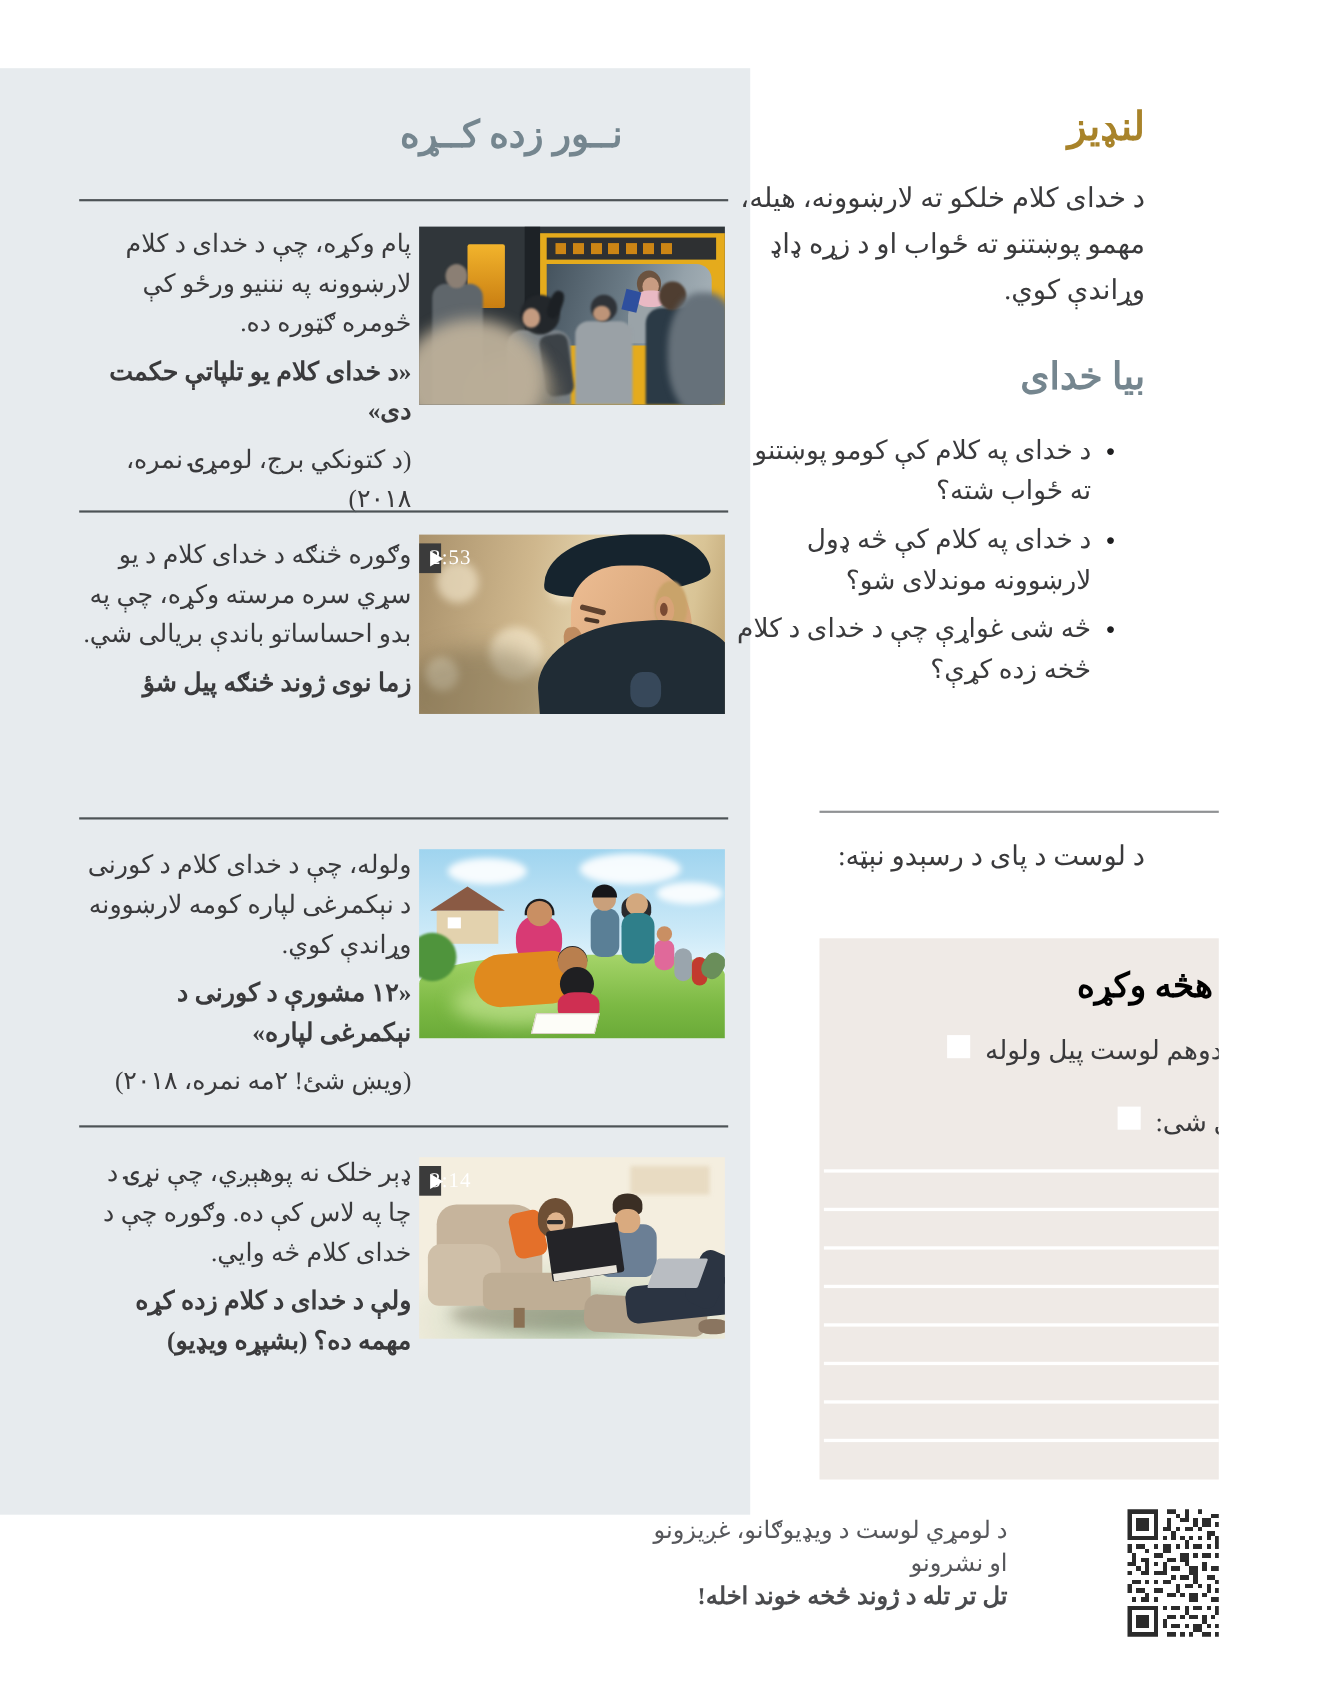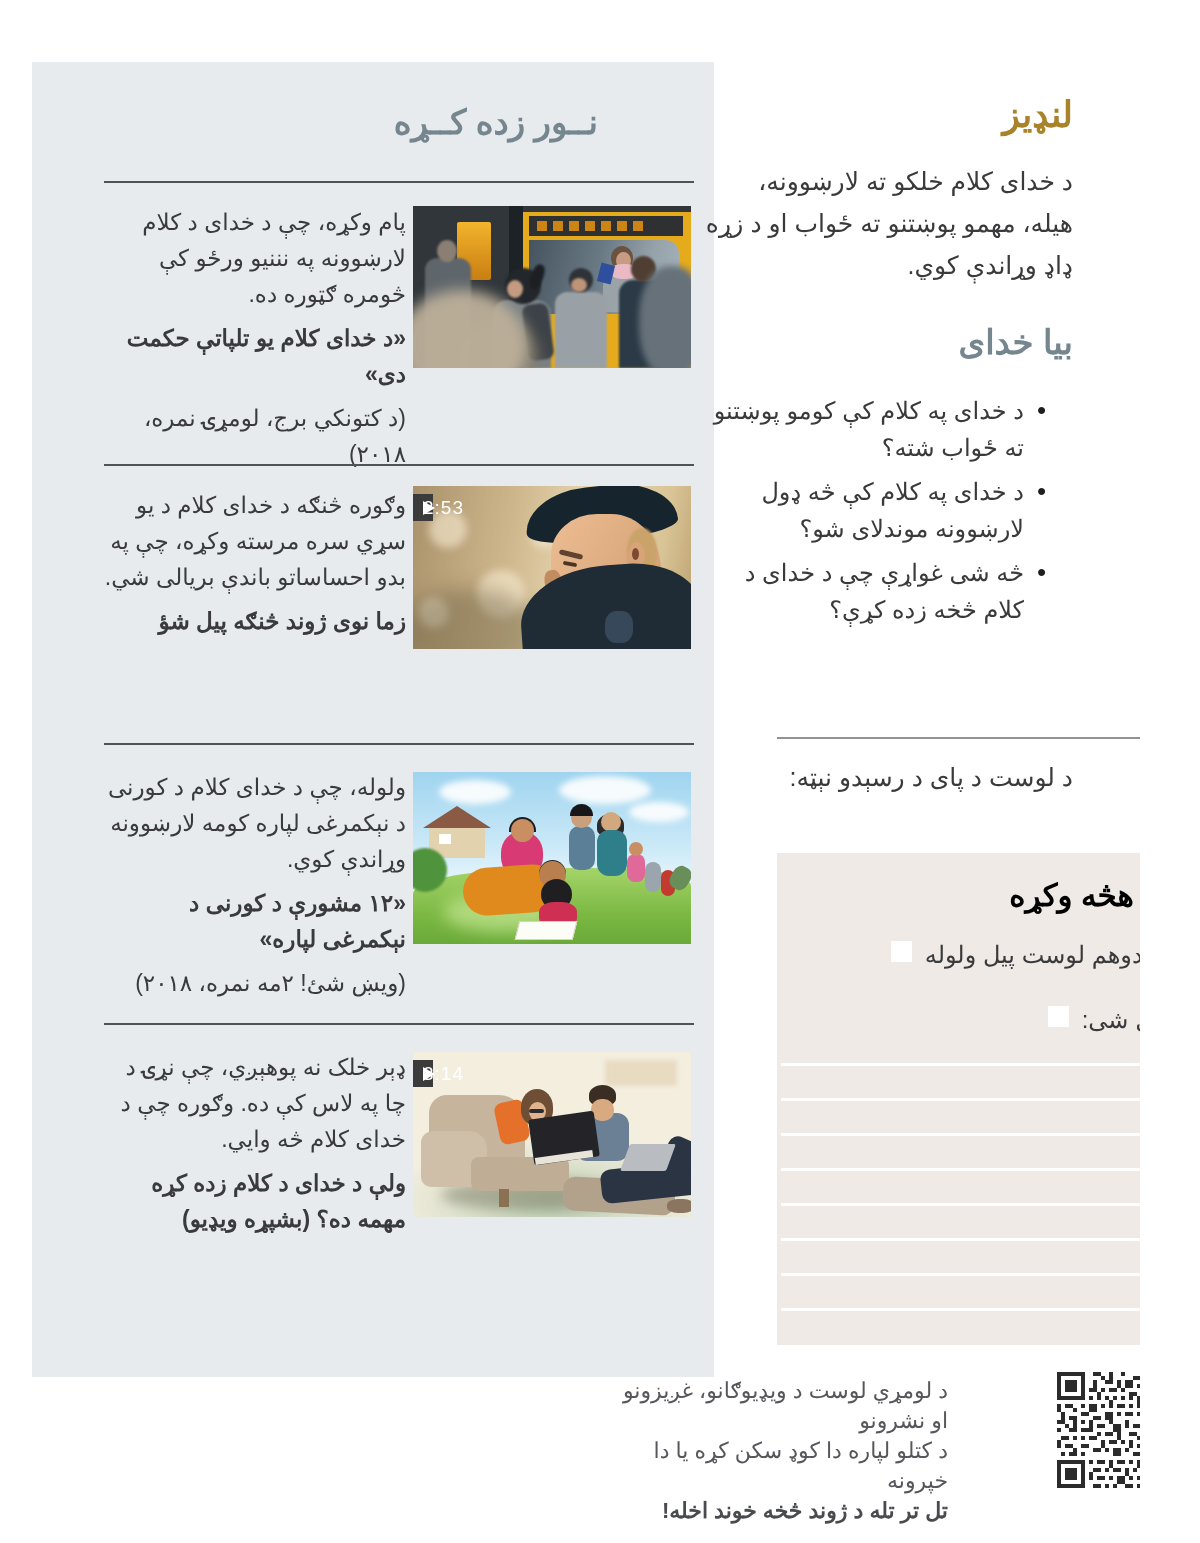--- a/index.html
+++ b/index.html
@@ -1,17 +1,17 @@
 <!DOCTYPE html>
 <html><head>
 <meta charset="utf-8">
 <style>
   html,body{margin:0;padding:0;background:#ffffff;}
   .page{position:relative;width:1108px;height:1543px;background:#fff;overflow:hidden;
-        font-family:Liberation Sans, sans-serif;color:#3a3a3c;margin-left:32px;}
+        font-family:Liberation Serif, serif;color:#3a3a3c;}
   .abs{position:absolute;}
 
   
   .panel{left:0;top:62px;width:682px;height:1315px;background:#e7ebee;}
   .learn-heading{top:102px;right:542px;font-size:34px;font-weight:bold;color:#75868f;direction:rtl;white-space:nowrap;}
   .divider{left:72px;width:590px;height:2px;background:#4d5356;}
   .item-text{left:72px;width:302px;direction:rtl;text-align:right;font-size:23px;line-height:36px;}
   .item-text p{margin:0 0 8px 0;}
   .item-text p.bold{font-weight:bold;margin-top:2px;}
   .thumb{left:381px;width:278px;overflow:hidden;background:#888;}
@@ -337,21 +337,20 @@
     <div class="wline" style="top:280px"></div>
     <div class="wline" style="top:315px"></div>
     <div class="wline" style="top:350px"></div>
     <div class="wline" style="top:385px"></div>
     <div class="wline" style="top:420px"></div>
     <div class="wline" style="top:455px"></div>
   </div>
 
   <div class="abs footer-text rtl">
     <div>د لومړي لوست د ویډیوګانو، غږیزونو او نشرونو</div>
-    <div>د کتلو لپاره دا کوډ سکن کړه یا دا خپرونه</div>
     <div class="b">تل تر تله د ژوند څخه خوند اخله!</div>
 
   </div>
 
   <svg class="abs qr" viewBox="0 0 29 29" shape-rendering="crispEdges" xmlns="http://www.w3.org/2000/svg">
     <rect width="29" height="29" fill="#ffffff"></rect>
     <g fill="#2b2b2b">
       <path fill-rule="evenodd" d="M0 0h7v7H0zM1 1v5h5V1zM22 0h7v7h-7zM23 1v5h5V1zM0 22h7v7H0zM1 23v5h5v-5z"></path>
       <path d="M2 2h3v3H2z M24 2h3v3h-3z M2 24h3v3H2z
         M8 6h1v1H8z M10 6h1v1h-1z M12 6h1v1h-1z M14 6h1v1h-1z M16 6h1v1h-1z M18 6h1v1h-1z M20 6h1v1h-1z

